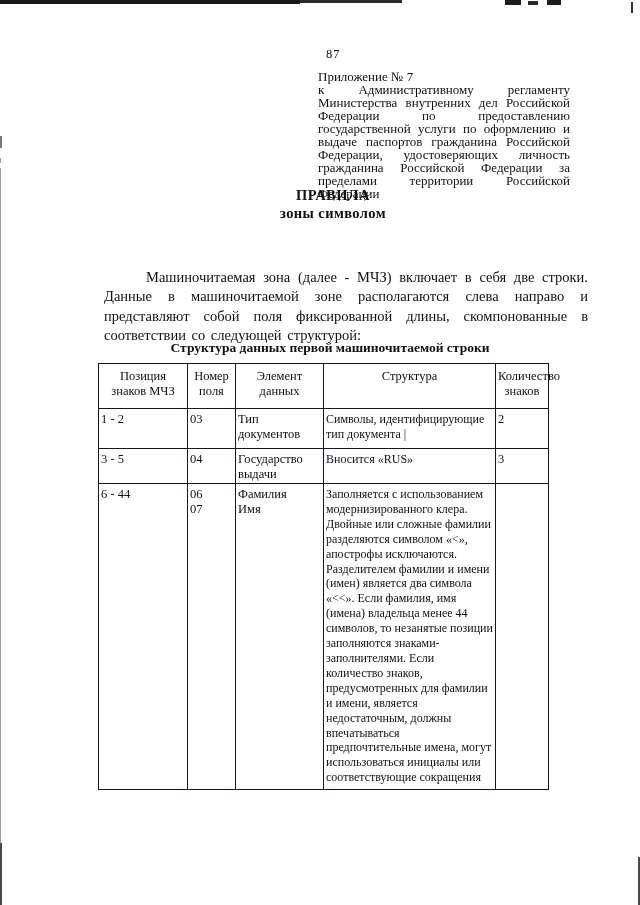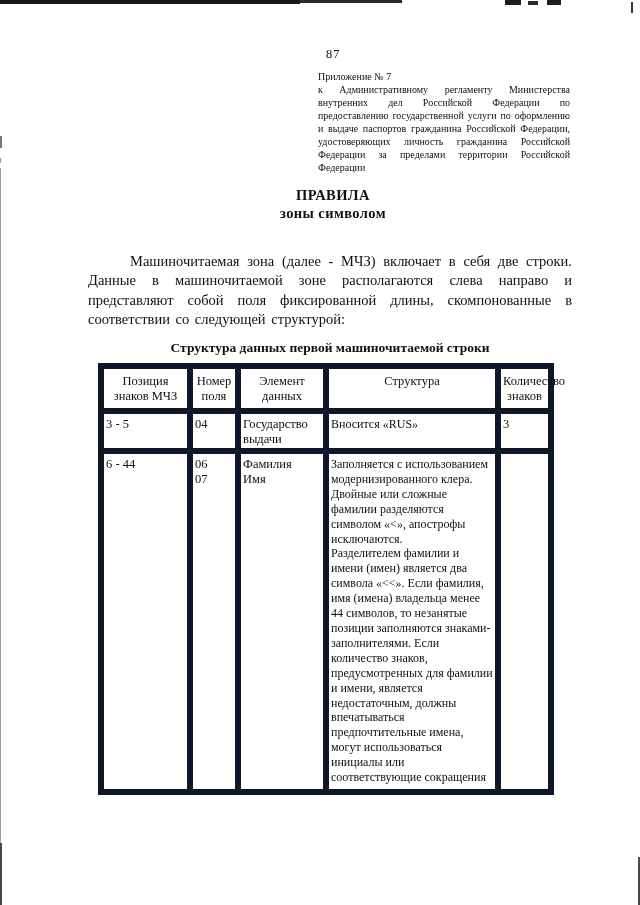--- a/index.html
+++ b/index.html
@@ -41,21 +41,21 @@
     left: 326px;
     font-size: 12.5px;
     letter-spacing: 1px;
   }
 
   .appendix {
     position: absolute;
     top: 70px;
     left: 318px;
     width: 252px;
-    font-size: 10px;
+    font-size: 13px;
     line-height: 13px;
   }
   .appendix-label { text-align: left; }
   .appendix-body  { text-align: justify; }
 
   .doc-title {
     position: absolute;
     top: 187px;
     left: 88px;
     width: 490px;
@@ -64,21 +64,21 @@
     font-size: 14.5px;
     line-height: 17.5px;
     letter-spacing: 0.4px;
   }
 
   .intro {
     position: absolute;
     top: 252px;
     left: 88px;
     width: 484px;
-    margin: 0;
+    margin: 16px;
     font-size: 14.5px;
     line-height: 19.3px;
     text-align: justify;
     text-indent: 42px;
     word-spacing: 2px;
   }
 
   .table-caption {
     position: absolute;
     top: 340px;
@@ -97,21 +97,21 @@
     border-collapse: collapse;
     table-layout: fixed;
   }
   table.mrz col.c1 { width: 89px; }
   table.mrz col.c2 { width: 48px; }
   table.mrz col.c3 { width: 88px; }
   table.mrz col.c4 { width: 172px; }
   table.mrz col.c5 { width: 53px; }
 
   table.mrz th, table.mrz td {
-    border: 6px solid #0f172a;
+    border: 1px solid #0f172a;
     vertical-align: top;
     padding: 3px 2px 2px;
     font-size: 12.5px;
     line-height: 14.5px;
     font-weight: normal;
     white-space: pre-line;
     overflow: visible;
   }
   table.mrz thead tr { height: 45px; }
   table.mrz thead th { padding-top: 5px; }
@@ -171,20 +171,28 @@
         <th>Номер
 поля</th>
         <th>Элемент
 данных</th>
         <th>Структура</th>
         <th>Количество
 знаков</th>
       </tr>
     </thead>
     <tbody>
+      <tr class="r1">
+        <td>1 - 2</td>
+        <td>03</td>
+        <td>Тип
+документов</td>
+        <td class="req-cell">Символы, идентифицирующие тип документа |</td>
+        <td>2</td>
+      </tr>
       <tr class="r2">
         <td>3 - 5</td>
         <td>04</td>
         <td>Государство
 выдачи</td>
         <td class="req-cell">Вносится «RUS»</td>
         <td>3</td>
       </tr>
       <tr class="r3">
         <td>6 - 44</td>

